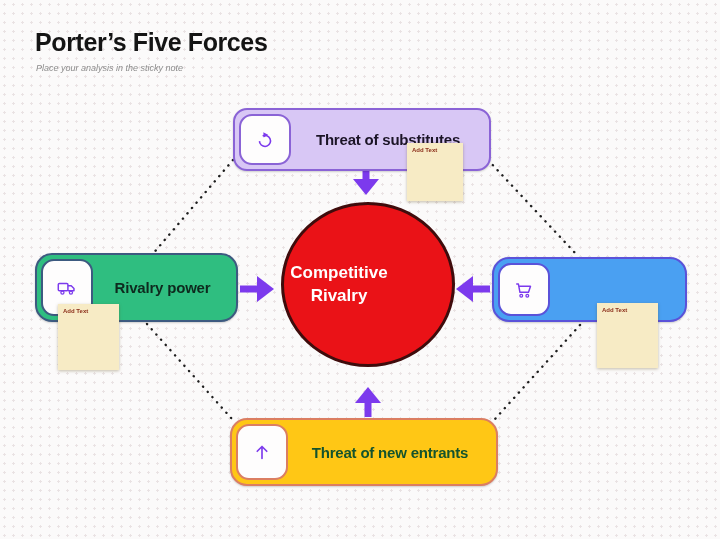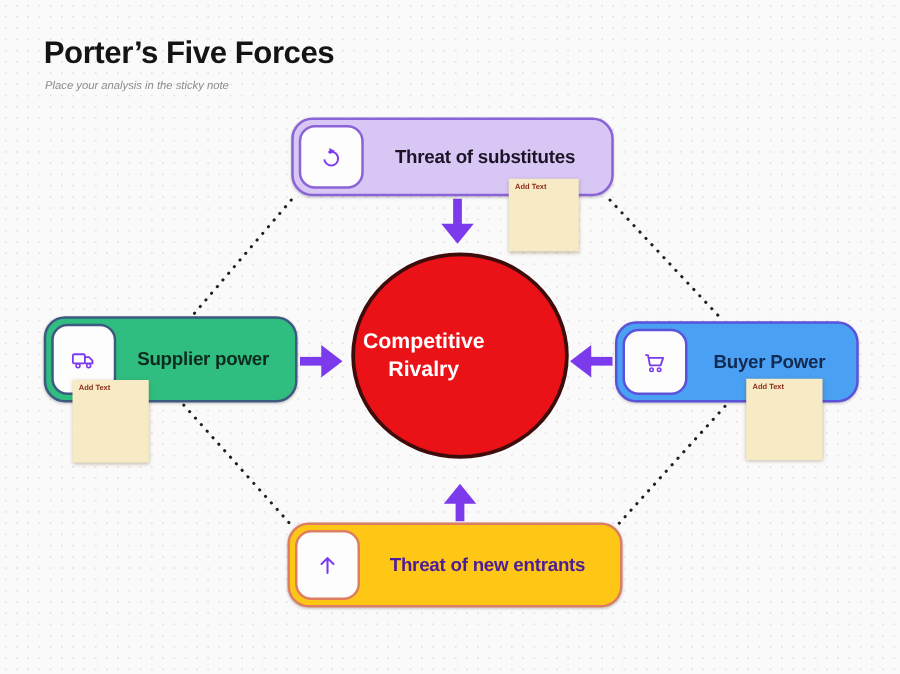--- a/index.html
+++ b/index.html
@@ -12,21 +12,21 @@
   }
   .overlay{position:absolute;left:0;top:0;width:720px;height:539px;z-index:1;pointer-events:none;}
   .page-title{position:absolute;left:35px;top:28px;margin:0;font-size:25px;font-weight:800;letter-spacing:-0.4px;color:#141414;z-index:2;}
   .page-subtitle{position:absolute;left:36px;top:63px;margin:0;font-size:9px;color:#8c8c8c;z-index:2;font-style:italic;}
 
   .force-box{
     position:absolute;z-index:3;display:flex;align-items:center;
     border:2.5px solid #000;border-radius:17px;box-sizing:border-box;
     box-shadow:0 1px 2px rgba(0,0,0,0.18);
   }
-  .pos-top{left:233px;top:94px;width:258px;height:63px;}
+  .pos-top{left:233px;top:108px;width:258px;height:63px;border-radius:14px;}
   .pos-left{left:35px;top:253px;width:203px;height:69px;}
   .pos-right{left:492px;top:257px;width:195px;height:65px;}
   .pos-bottom{left:230px;top:418px;width:268px;height:68px;}
 
   .icon-chip{
     flex:0 0 auto;width:52px;align-self:stretch;margin:4px 0 4px 4px;
     background:#fefdfd;border:2px solid #000;border-radius:13px;box-sizing:border-box;
     display:flex;align-items:center;justify-content:center;
   }
   .icon-chip svg{width:22px;height:22px;display:block;}
@@ -86,41 +86,40 @@
 
   <div class="force-box pos-left" style="background: rgb(47, 190, 128); border-color: rgb(61, 90, 128);">
     <div class="icon-chip" style="border-color: rgb(61, 90, 128);">
       <svg viewBox="0 0 24 24">
         <rect x="2.5" y="7" width="10.5" height="8" rx="1.2" fill="none" class="ic-stroke" stroke-width="1.6" stroke="#7c3aed"></rect>
         <path d="M13 9.5 h3.6 l3 3 v2.5 h-6.6" fill="none" class="ic-stroke" stroke-width="1.6" stroke-linejoin="round" stroke="#7c3aed"></path>
         <circle cx="7" cy="17" r="1.7" fill="none" class="ic-stroke" stroke-width="1.4" stroke="#7c3aed"></circle>
         <circle cx="16.3" cy="17" r="1.7" fill="none" class="ic-stroke" stroke-width="1.4" stroke="#7c3aed"></circle>
       </svg>
     </div>
-    <span class="force-label" style="color: rgb(14, 42, 30);">Supplier power</span>
+    <span class="force-label" style="color: rgb(14, 42, 30);">Rivalry power</span>
   </div>
 
   <div class="force-box pos-right" style="background: rgb(74, 160, 242); border-color: rgb(90, 82, 217);">
     <div class="icon-chip" style="border-color: rgb(90, 82, 217);">
       <svg viewBox="0 0 24 24">
         <path d="M3.5 5.5 h2.4 l1.7 9 h9.3 l2.2 -6.5 H7" fill="none" class="ic-stroke" stroke-width="1.6" stroke-linejoin="round" stroke="#7c3aed"></path>
         <circle cx="9" cy="18.3" r="1.5" fill="none" class="ic-stroke" stroke-width="1.4" stroke="#7c3aed"></circle>
         <circle cx="15.6" cy="18.3" r="1.5" fill="none" class="ic-stroke" stroke-width="1.4" stroke="#7c3aed"></circle>
       </svg>
     </div>
-    <span class="force-label" style="color: rgb(19, 42, 82);">Buyer Power</span>
   </div>
 
   <div class="force-box pos-bottom" style="background: rgb(255, 199, 21); border-color: rgb(219, 126, 98);">
     <div class="icon-chip" style="border-color: rgb(219, 126, 98);">
       <svg viewBox="0 0 24 24">
         <path d="M12 19 V6 M6.8 11.2 L12 6 L17.2 11.2" fill="none" class="ic-stroke" stroke-width="1.8" stroke-linecap="round" stroke-linejoin="round" stroke="#7c3aed"></path>
       </svg>
     </div>
-    <span class="force-label" style="color: #4c1d95;">Threat of new entrants</span>
+    <span class="force-label" style="color: #14532d;">Threat of new entrants</span>
   </div>
 
   <div class="center-node" style="background: rgb(234, 18, 23); border-color: rgb(63, 12, 12); color: rgb(255, 255, 255);">
     <span>Competitive Rivalry</span>
   </div>
 
   <div class="sticky sticky-top" style="background: rgb(247, 235, 197);">
     <span class="sticky-label" style="color: rgb(140, 47, 27);">Add Text</span>
   </div>
   <div class="sticky sticky-left" style="background: rgb(247, 235, 197);">

